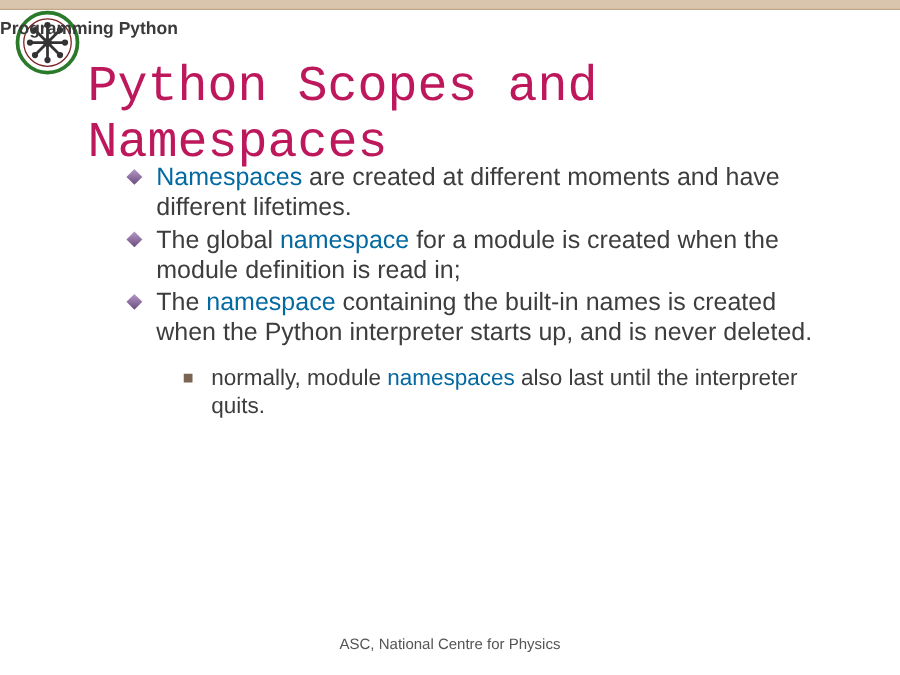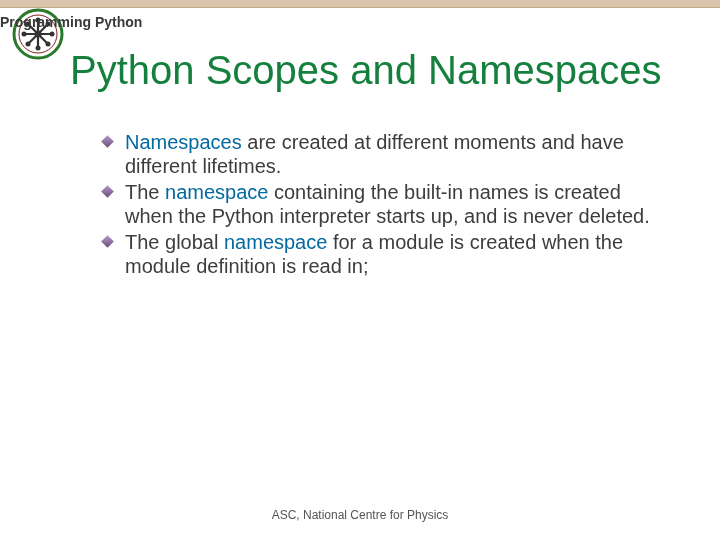--- a/index.html
+++ b/index.html
@@ -21,23 +21,23 @@
   }
   .header-sub {
     position: absolute; top: 14px; left: 0; right: 0;
     text-align: left;
     font-size: 14px; font-weight: bold;
     color: #3a3a3a;
     font-family: Tahoma, Arial, sans-serif;
   }
   .title {
     position: absolute; top: 48px; left: 70px;
-    font-family: Liberation Sans, sans-serif;
+    font-family: Liberation Mono, monospace;
     font-size: 40px;
-    color: #15803d;
+    color: #be185d;
   }
   .content {
     position: absolute; top: 130px; left: 105px; right: 60px;
     color: #3d3d3d;
     font-size: 20px;
     line-height: 1.2;
   }
   .bullet-item {
     position: relative;
     padding-left: 20px;
@@ -102,20 +102,25 @@
 
 <div class="header-sub">Programming Python</div>
 
 <div class="title">Python Scopes and Namespaces</div>
 
 <div class="content">
   <div class="bullet-item">
     <span class="ns">Namespaces</span><span> are created at different moments and have different lifetimes.</span>
   </div>
   <div class="bullet-item">
+    <span>The global </span><span class="ns">namespace</span><span> for a module is created when the module definition is read in;</span>
+  </div>
+  <div class="bullet-item">
     <span>The </span><span class="ns">namespace</span><span> containing the built-in names is created when the Python interpreter starts up, and is never deleted.</span>
   </div>
-  <div class="bullet-item">
-    <span>The global </span><span class="ns">namespace</span><span> for a module is created when the module definition is read in;</span>
+  <div class="sub-list">
+    <div class="sub-item">
+      <span>normally, module </span><span class="ns">namespaces</span><span> also last until the interpreter quits.</span>
+    </div>
   </div>
 </div>
 
 <div class="footer">ASC, National Centre for Physics</div>
 
 </body></html>

